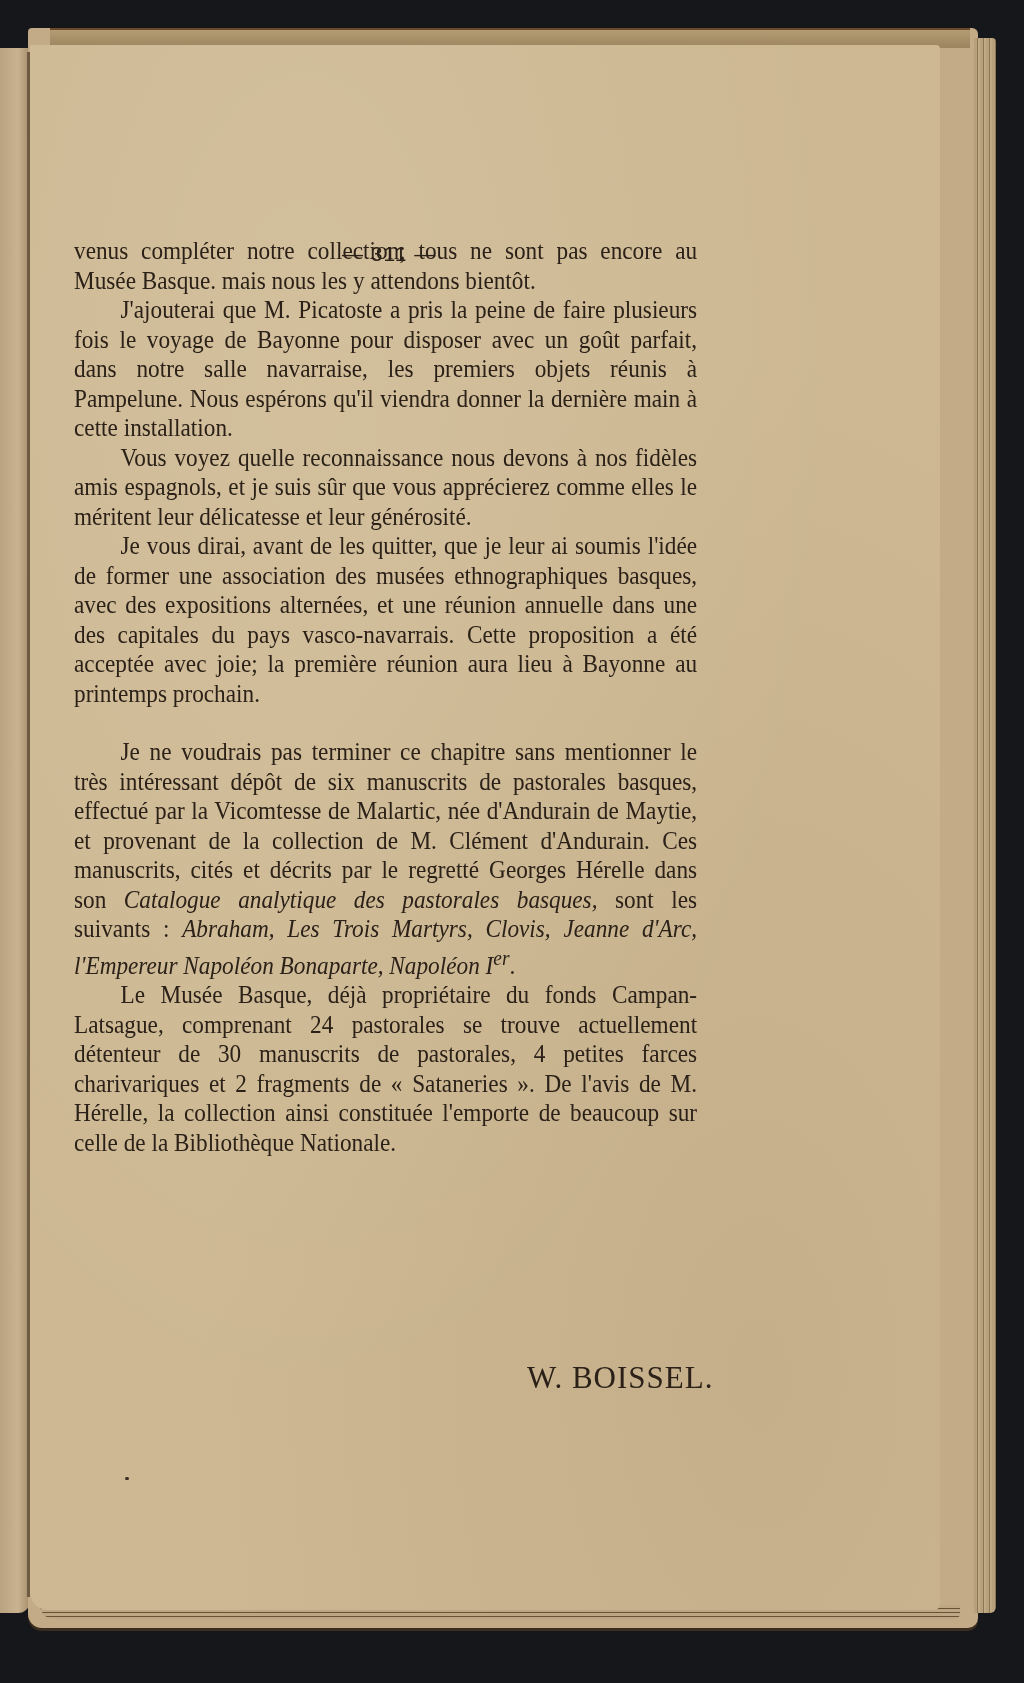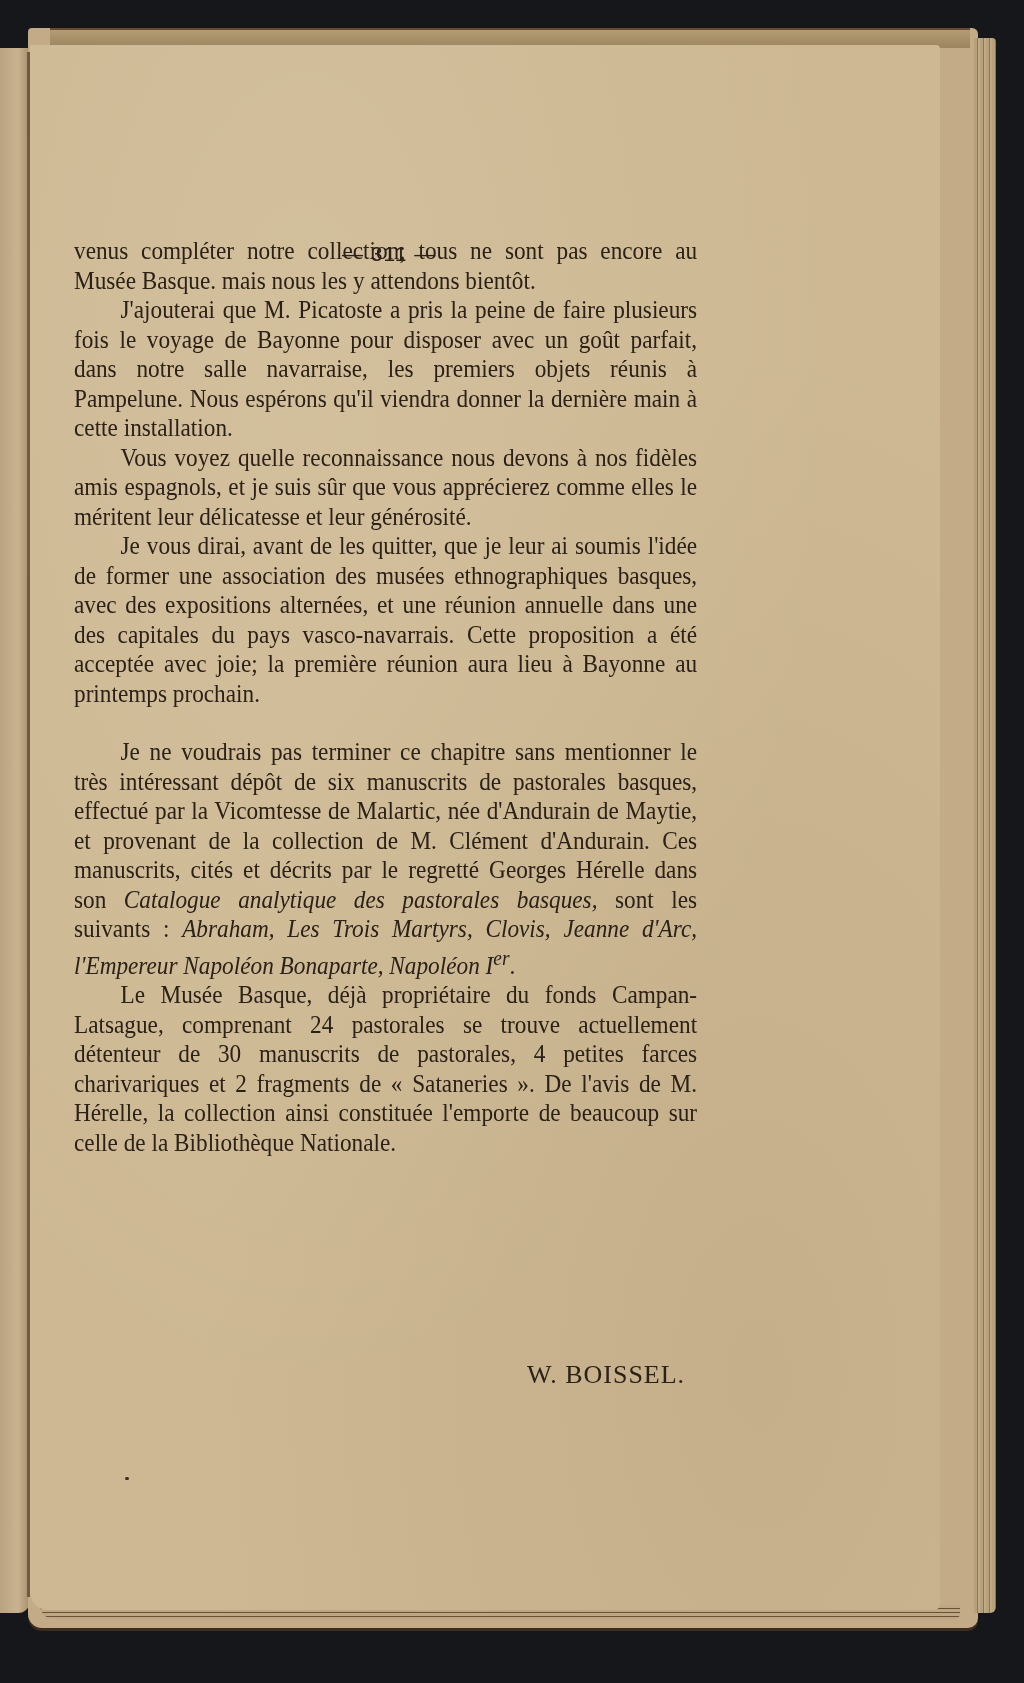--- a/index.html
+++ b/index.html
@@ -59,21 +59,21 @@
     position: absolute; left: 342px; top: 226px; color: #2b2118;
     font-family: "Liberation Sans", "DejaVu Sans", sans-serif;
     font-size: 21px; letter-spacing: 1px; margin-top: 16px;
   }
   p { margin: 0; text-align: justify; }
   p.indent { text-indent: 50px; }
   p.gap { margin-top: 29px; }
   .italic { font-style: italic; }
   .signature {
     position: absolute; left: 527px; top: 1360px; color: #2b2118;
-    font-size: 26px; letter-spacing: 1px;
+    font-size: 31px; letter-spacing: 1px;
   }
   .speck { position: absolute; left: 125px; top: 1477px; width: 4px; height: 3px; background: #3a2c20; border-radius: 2px; }
 </style>
 </head>
 <body>
 
 <div class="left-page"></div>
 <div class="page-stack"></div>
 <div class="page-stack-top"></div>
 <div class="fore-edge"></div>

